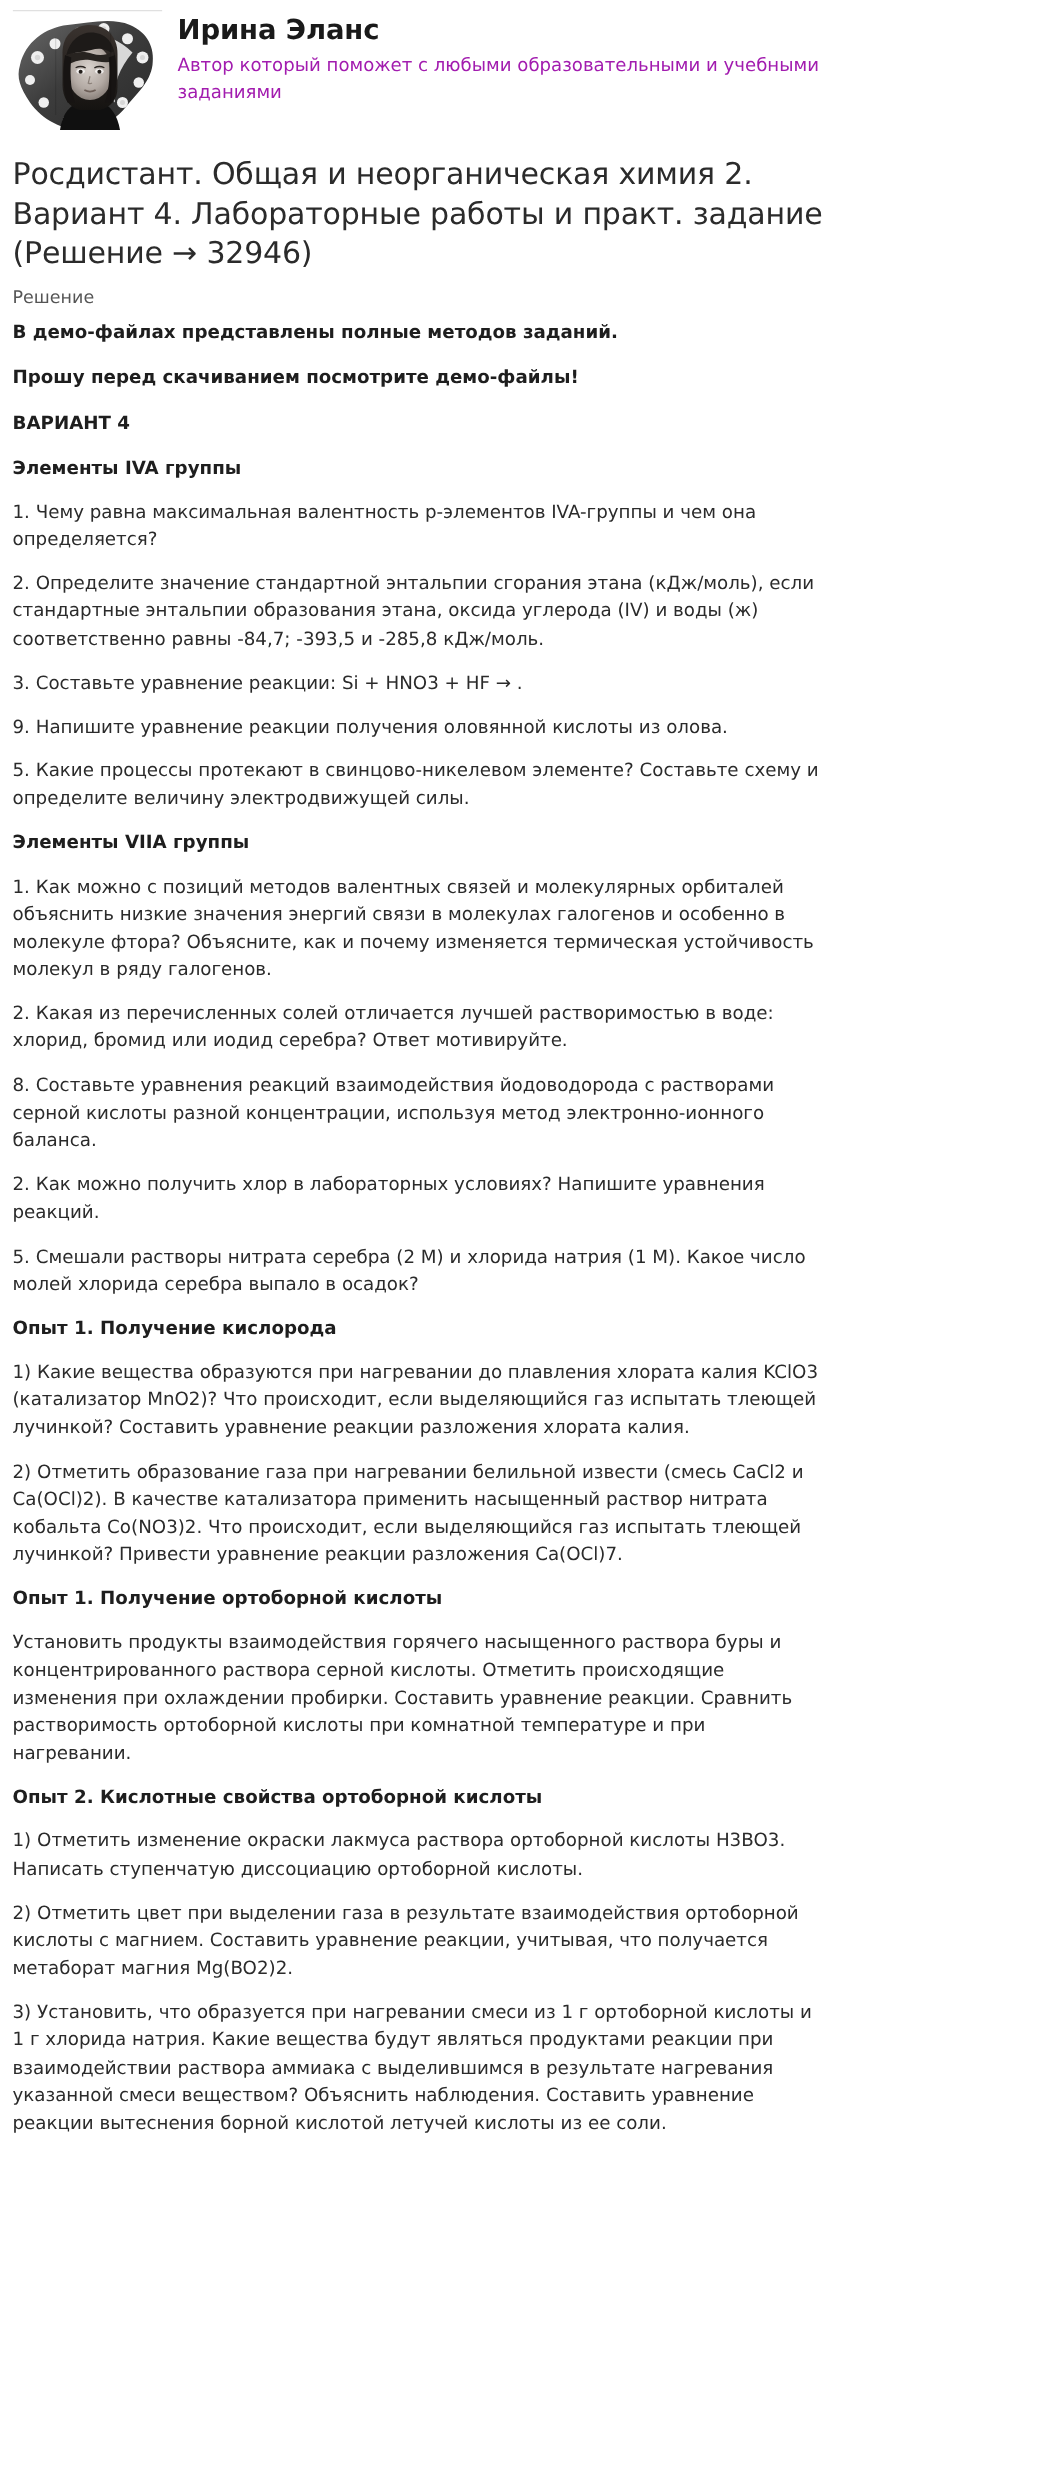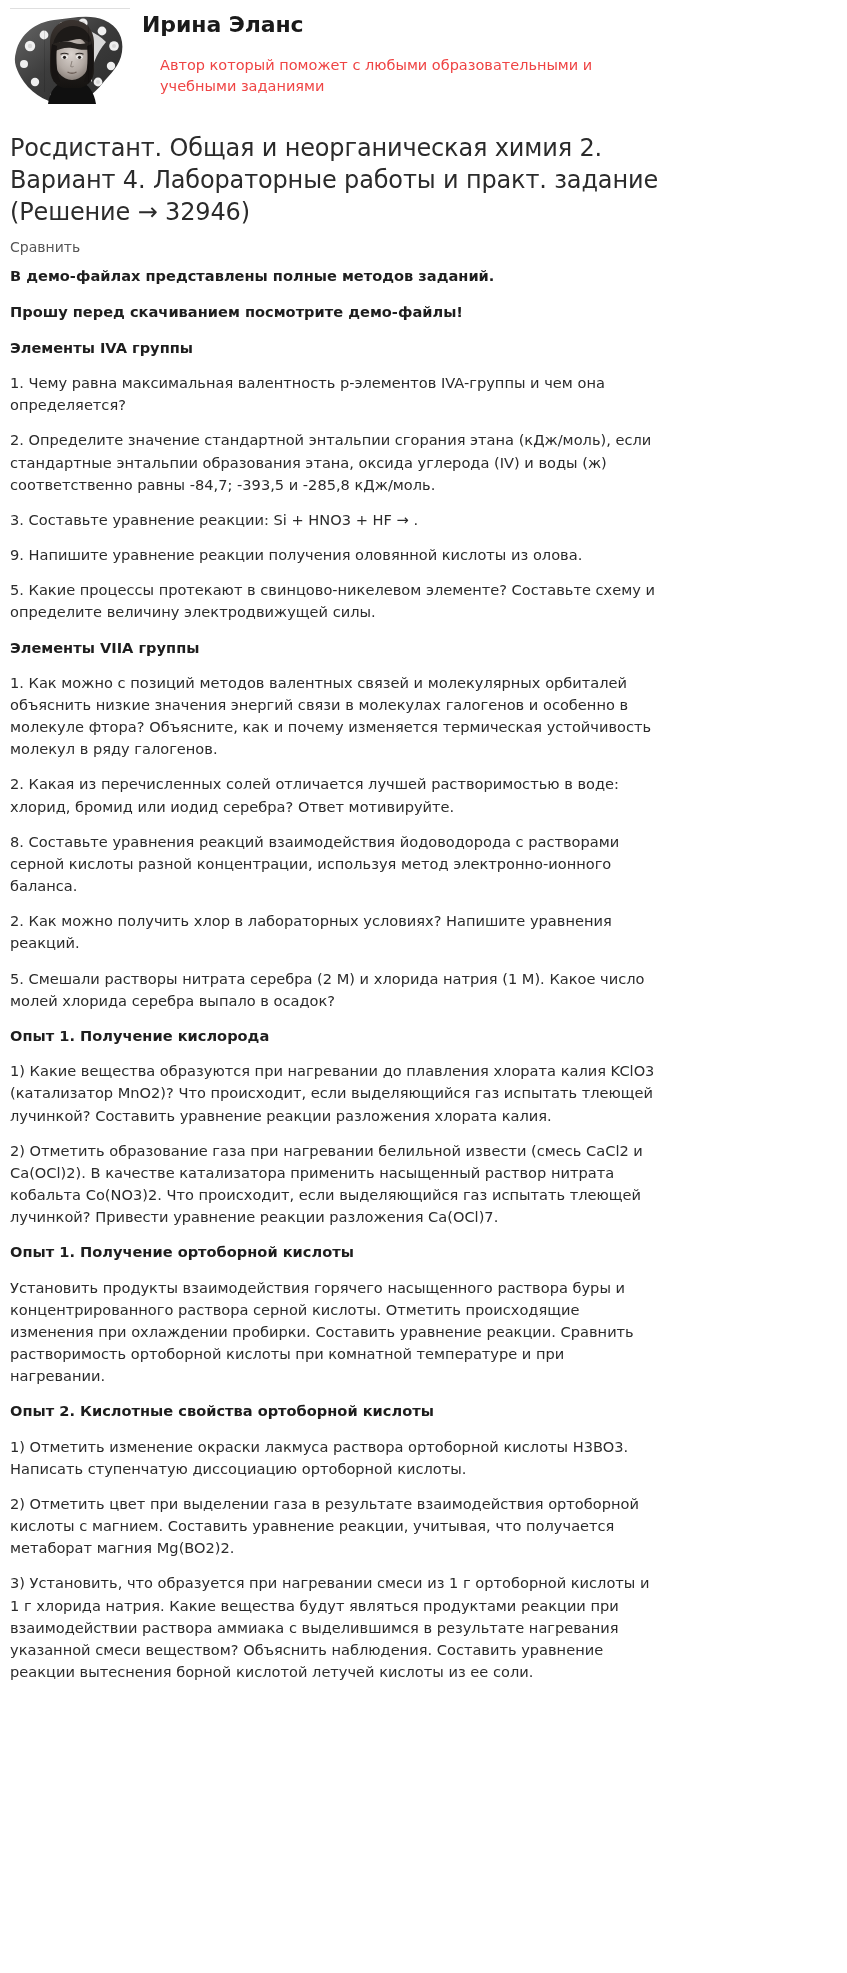--- a/index.html
+++ b/index.html
@@ -44,23 +44,23 @@
     font-size: 22px;
     font-weight: bold;
     color: #1a1a1a;
     line-height: 1.15;
     margin: 0 0 6px 0;
     letter-spacing: -0.1px;
   }
   .author-tagline {
     font-size: 14.5px;
     line-height: 1.45;
-    color: #ef4444;
+    color: #a21caf;
     max-width: 530px;
-    margin: 18px;
+    margin: 0;
   }
 
   
   .doc-title {
     font-size: 24px;
     line-height: 1.32;
     color: #2b2b2b;
     margin: 0 0 10px 0;
     font-weight: normal;
     letter-spacing: -0.15px;
@@ -183,25 +183,26 @@
     </div>
 
     <div class="author-text">
       <div class="author-name">Ирина Эланс</div>
       <div class="author-tagline">Автор который поможет с любыми образовательными и учебными заданиями</div>
     </div>
   </div>
 
   <h1 class="doc-title">Росдистант. Общая и неорганическая химия 2. Вариант 4. Лабораторные работы и практ. задание (Решение → 32946)</h1>
 
-  <div class="section-label">Сравнить</div>
+  <div class="section-label">Решение</div>
 
   <div class="content">
       <p class="bold">В демо-файлах представлены полные методов заданий.</p>
       <p class="bold">Прошу перед скачиванием посмотрите демо-файлы!</p>
+      <p class="bold">ВАРИАНТ 4</p>
       <p class="heading">Элементы IVA группы</p>
       <p>1. Чему равна максимальная валентность p-элементов IVA-группы и чем она определяется?</p>
       <p>2. Определите значение стандартной энтальпии сгорания этана (кДж/моль), если стандартные энтальпии образования этана, оксида углерода (IV) и воды (ж) соответственно равны -84,7; -393,5 и -285,8 кДж/моль.</p>
       <p>3. Составьте уравнение реакции: Si + HNO3 + HF → .</p>
       <p>9. Напишите уравнение реакции получения оловянной кислоты из олова.</p>
       <p>5. Какие процессы протекают в свинцово-никелевом элементе? Составьте схему и определите величину электродвижущей силы.</p>
       <p class="heading">Элементы VIIA группы</p>
       <p>1. Как можно с позиций методов валентных связей и молекулярных орбиталей объяснить низкие значения энергий связи в молекулах галогенов и особенно в молекуле фтора? Объясните, как и почему изменяется термическая устойчивость молекул в ряду галогенов.</p>
       <p>2. Какая из перечисленных солей отличается лучшей растворимостью в воде: хлорид, бромид или иодид серебра? Ответ мотивируйте.</p>
       <p>8. Составьте уравнения реакций взаимодействия йодоводорода с растворами серной кислоты разной концентрации, используя метод электронно-ионного баланса.</p>

